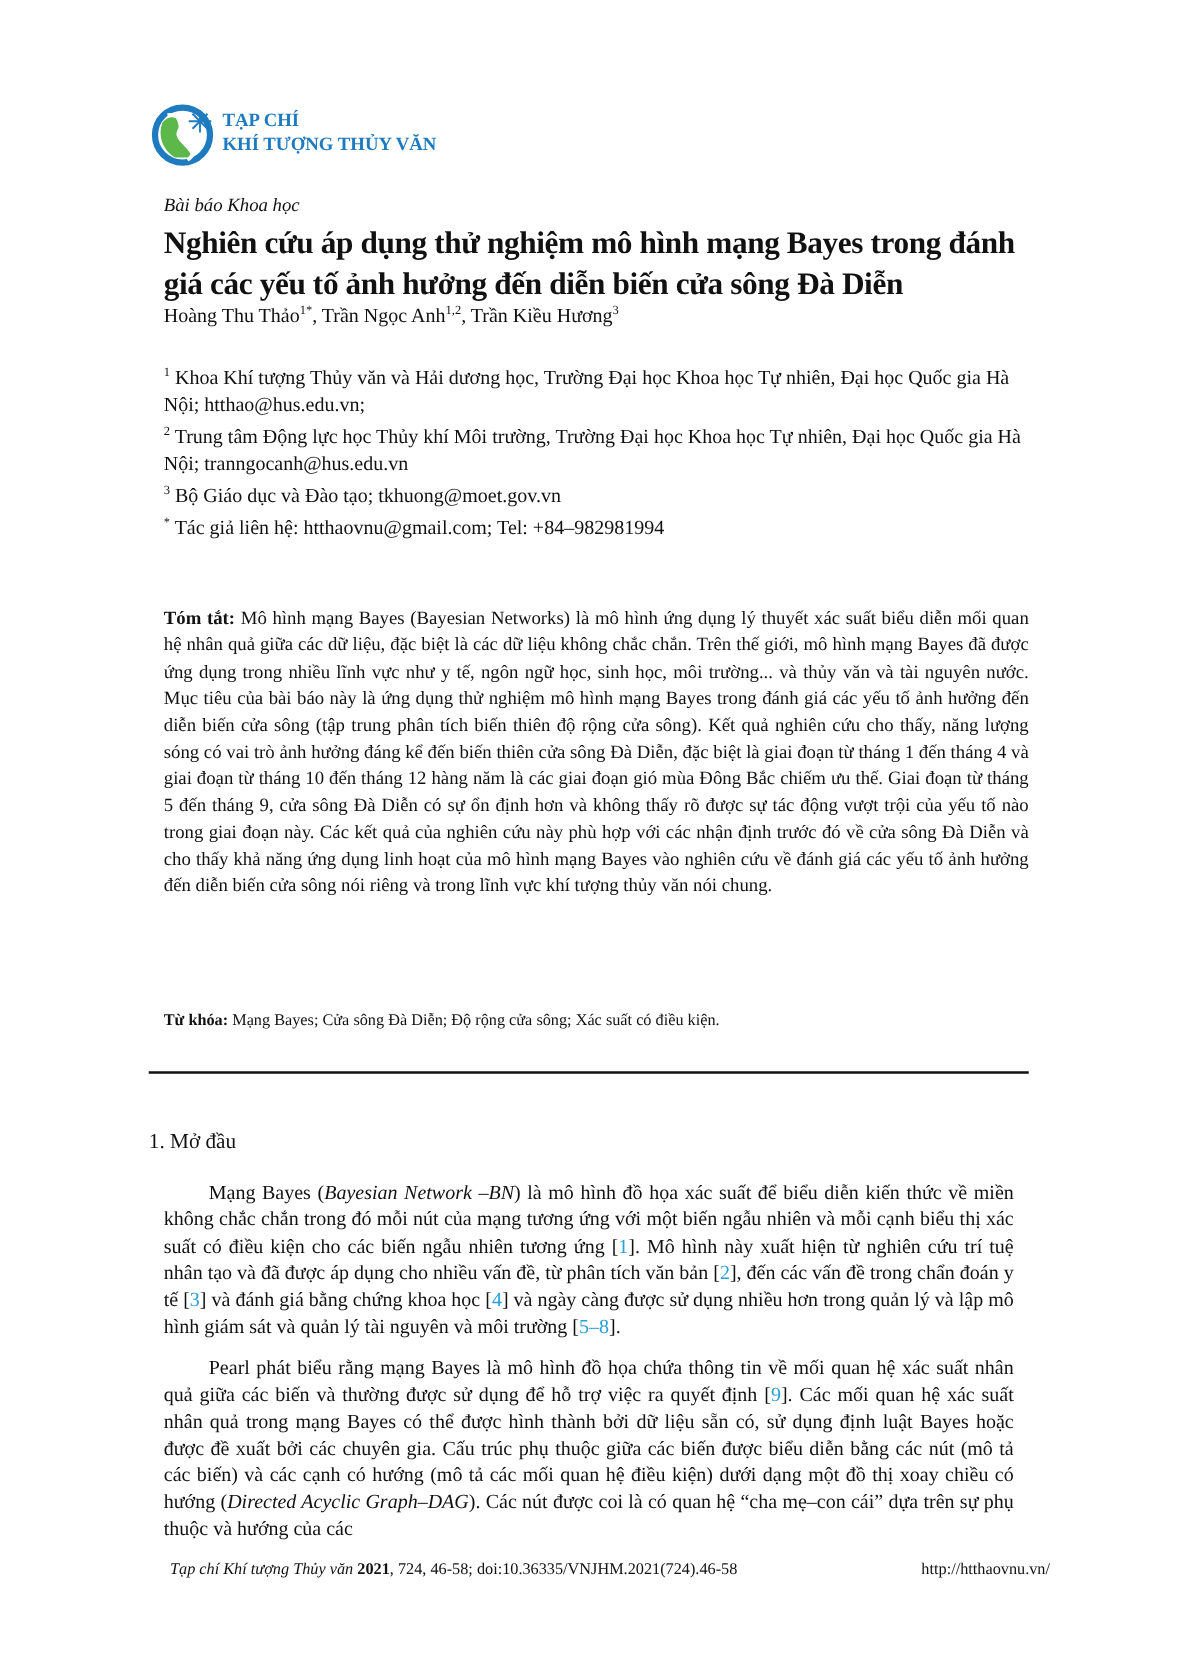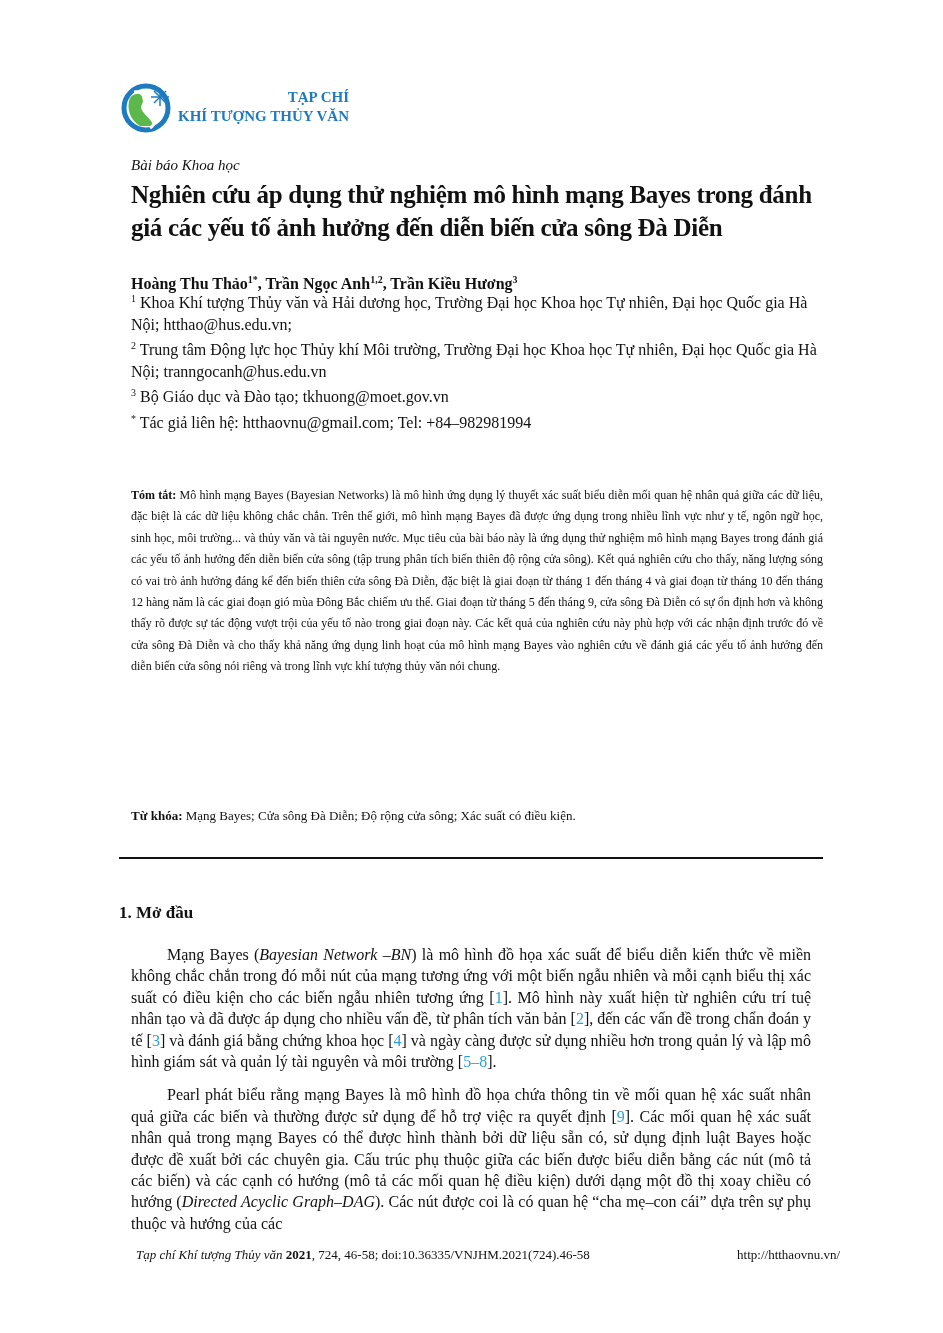--- a/index.html
+++ b/index.html
@@ -1,31 +1,31 @@
 <!DOCTYPE html>
 <html><head>
 <meta charset="utf-8">
 <style>
   html, body { margin:0; padding:0; background:#ffffff; }
   body { width:943px; height:1333px; position:relative; overflow:hidden;
          font-family:"Liberation Serif","DejaVu Serif",serif; color:#111; }
-  .logo { position:absolute; left:120px; top:80px; display:flex; align-items:center;text-align:right; }
+  .logo { position:absolute; left:120px; top:80px; display:flex; align-items:center; }
   .logo svg { width:56px; height:54px; }
   .logo-text { margin-left:2px; line-height:19px; color:#1f7bbf; font-weight:bold; font-size:15px; }
   .logo-text div { white-space:nowrap; }
   .article-type { position:absolute; left:131px; top:157px; font-style:italic; font-size:15px; }
   .title { position:absolute; left:131px; top:178px; width:700px; font-weight:bold; font-size:25px; line-height:33px; letter-spacing:-0.3px; }
-  .authors { position:absolute; left:131px; top:274px; font-weight:bold; font-size:16px; }
+  .authors { position:absolute; left:131px; top:243px; font-weight:normal; font-size:16px; }
   .authors sup { font-size:10px; }
   .affil { position:absolute; left:131px; top:288px; width:692px; font-size:16px; line-height:21.4px; }
   .affil sup { font-size:10px; }
-  .abstract { position:absolute; left:131px; top:485px; width:692px; font-size:12px; line-height:21.4px; text-align:justify; }
+  .abstract { position:absolute; left:131px; top:485px; width:692px; font-size:15px; line-height:21.4px; text-align:justify; }
   .keywords { position:absolute; left:131px; top:808px; width:692px; font-size:13px; }
   .rule { position:absolute; left:119px; top:857px; width:704px; height:2px; background:#111; }
-  .sec-title { position:absolute; left:119px; top:903px; font-weight:bold; font-size:17px; }
+  .sec-title { position:absolute; left:119px; top:903px; font-weight:normal; font-size:17px; }
   .body-text { position:absolute; left:119px; top:932px; width:704px; font-size:16px; line-height:21.4px; text-align:justify; }
   .body-text p { margin:12px; text-indent:36px; }
   .ref { color:#2aa0d8; }
   .footer { position:absolute; left:119px; top:1247px; width:704px; font-size:13px; display:flex; justify-content:space-between;margin-left:17px; }
   .footer .journal { font-style:italic; }
 </style>
 </head>
 <body>
 
 <div class="logo">

